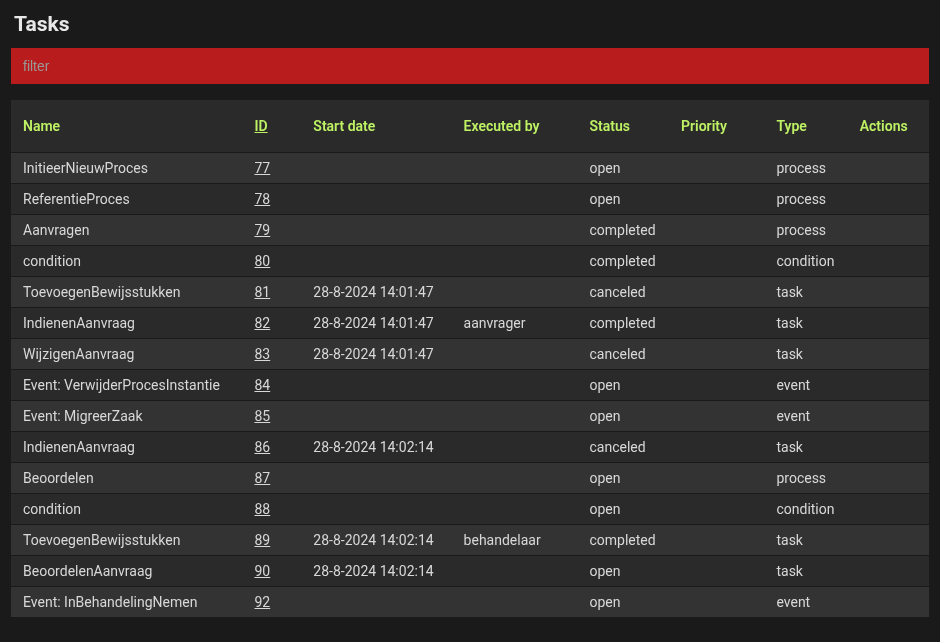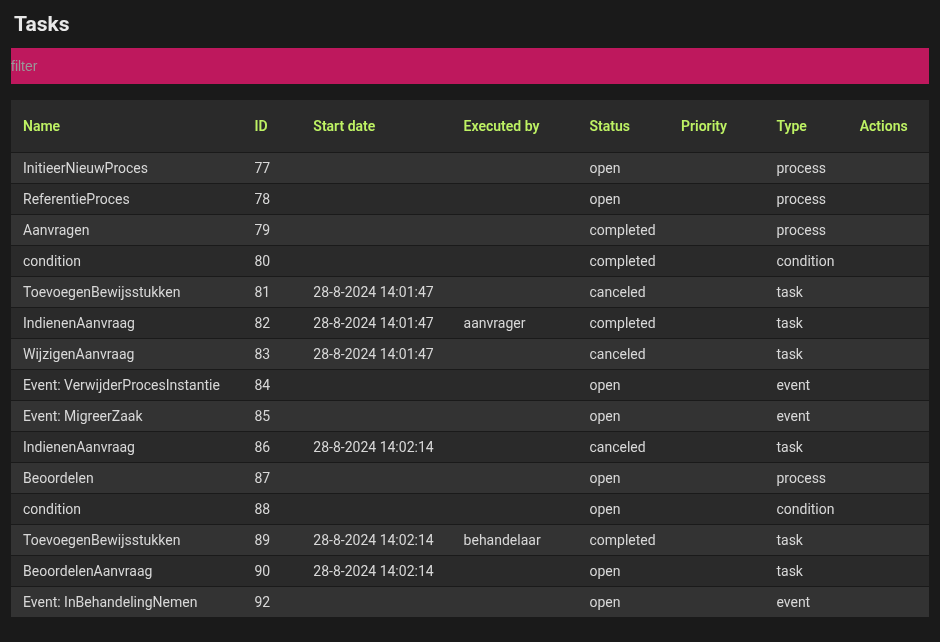--- a/index.html
+++ b/index.html
@@ -21,24 +21,24 @@
       color: #e8e8e8;
       font-size: 21px;
       font-weight: 700;
       padding: 12px 14px 12px 14px;
     }
     .filter-container {
       padding: 0 11px 16px 11px;
     }
     .filter-input {
       width: 100%;
-      background-color: #be185d;
+      background-color: #b91c1c;
       border: none;
       color: #e0e0e0;
-      padding: 10px 0;
+      padding: 10px 12px;
       font-size: 14px;
       outline: none;
     }
     .filter-input::placeholder {
       color: #999;
     }
     .table-container {
       padding: 0 11px;
     }
     .tasks-table {
@@ -64,21 +64,21 @@
     }
     .tasks-table tbody tr:nth-child(even) {
       background-color: #2a2a2a;
     }
     .tasks-table td {
       padding: 7px 12px;
       color: #d8d8d8;
       font-size: 14px;
     }
     .col-name { width: 228px; }
-    .col-id { width: 58px; }
+    .col-id { width: 58px; text-decoration: underline; }
     .col-startdate { width: 148px; }
     .col-executedby { width: 124px; }
     .col-status { width: 90px; }
     .col-priority { width: 94px; }
     .col-type { width: 82px; }
     .col-actions { width: 80px; margin-top: 8px; }
   </style>
 </head>
 <body>
 

